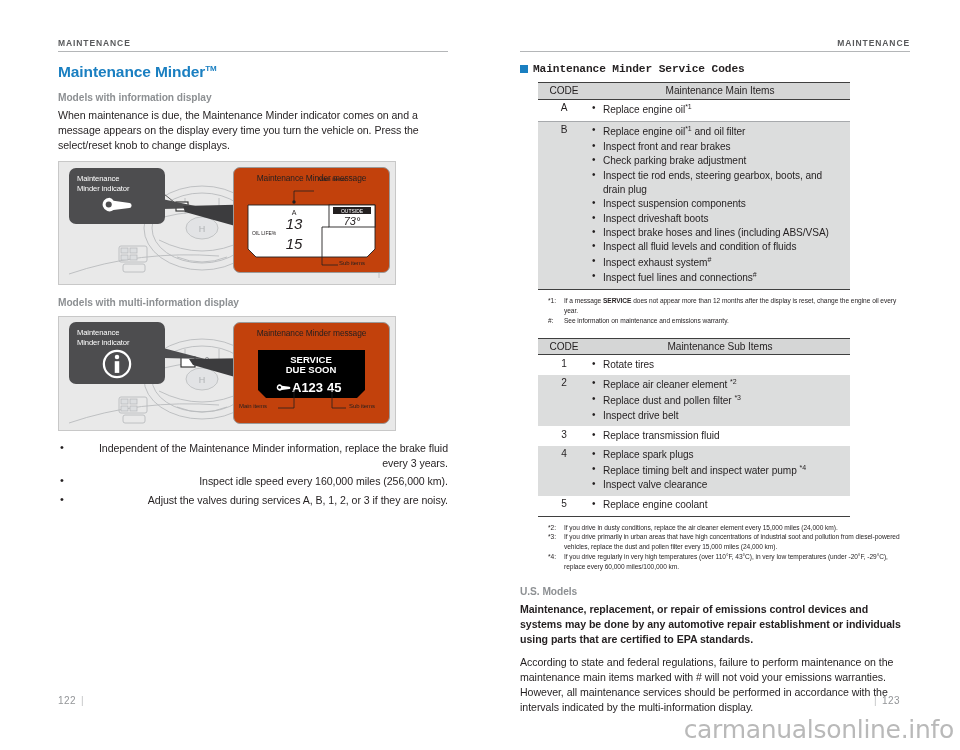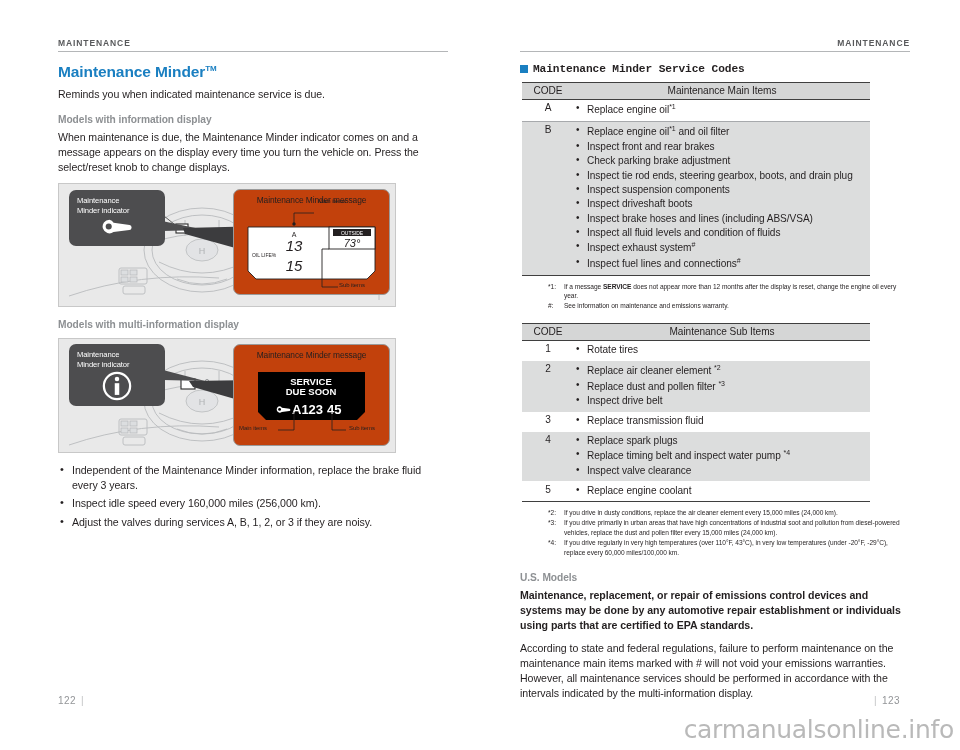--- a/index.html
+++ b/index.html
@@ -95,20 +95,21 @@
     letter-spacing: -0.05px;
   }
   p.body.bold { font-weight: bold; }
   p.indent { margin-left: 12px; }
 
   
   ul.blist {
     list-style: none;
     margin: 4px 0 0 0;
     padding: 0;
+    text-align: right;
   }
   ul.blist li {
     position: relative;
     padding-left: 14px;
     font-size: 10.6px;
     line-height: 1.38;
     margin-bottom: 4px;
     letter-spacing: -0.05px;
   }
   ul.blist li::before {
@@ -171,22 +172,22 @@
     color: #231f20;
     letter-spacing: -0.1px;
     white-space: nowrap;
   }
 
   .car-bg { position: absolute; left: 0; top: 0; }
 
   
   table.mm {
     border-collapse: collapse;
-    width: 348px;
-    margin: 7px 0 0 2px;
+    width: 312px;
+    margin: 7px 0 0 18px;
     font-size: 10.1px;
   }
   table.mm thead th {
     background: #d5d6d6;
     border-top: 1.6px solid #3f3f3f;
     border-bottom: 1.6px solid #3f3f3f;
     font-weight: normal;
     padding: 2px 0 2.5px 0;
     letter-spacing: -0.05px;
   }
@@ -265,21 +266,20 @@
 
 <div class="page">
 
   <div class="col col-left">
 
     <div class="runhead">MAINTENANCE</div>
     <div class="runhead-rule"></div>
 
     <h1 class="blue-head"><span>Maintenance Minder</span><sup>TM</sup></h1>
 
-    <p class="body">Reminds you when indicated maintenance service is due.</p>
 
     <div class="subhead">Models with information display</div>
     <p class="body">When maintenance is due, the Maintenance Minder indicator comes on and a message appears on the display every time you turn the vehicle on. Press the select/reset knob to change displays.</p>
 
     <div class="illus illus-1">
       <svg class="car-bg" width="336" height="122" viewBox="0 0 336 122">
         <rect width="336" height="122" fill="#e9e9e9"></rect>
         <g stroke="#b9bbbd" fill="none" stroke-width="0.9">
           <ellipse cx="143" cy="66" rx="58" ry="42"></ellipse>
           <ellipse cx="143" cy="66" rx="50" ry="35"></ellipse>

